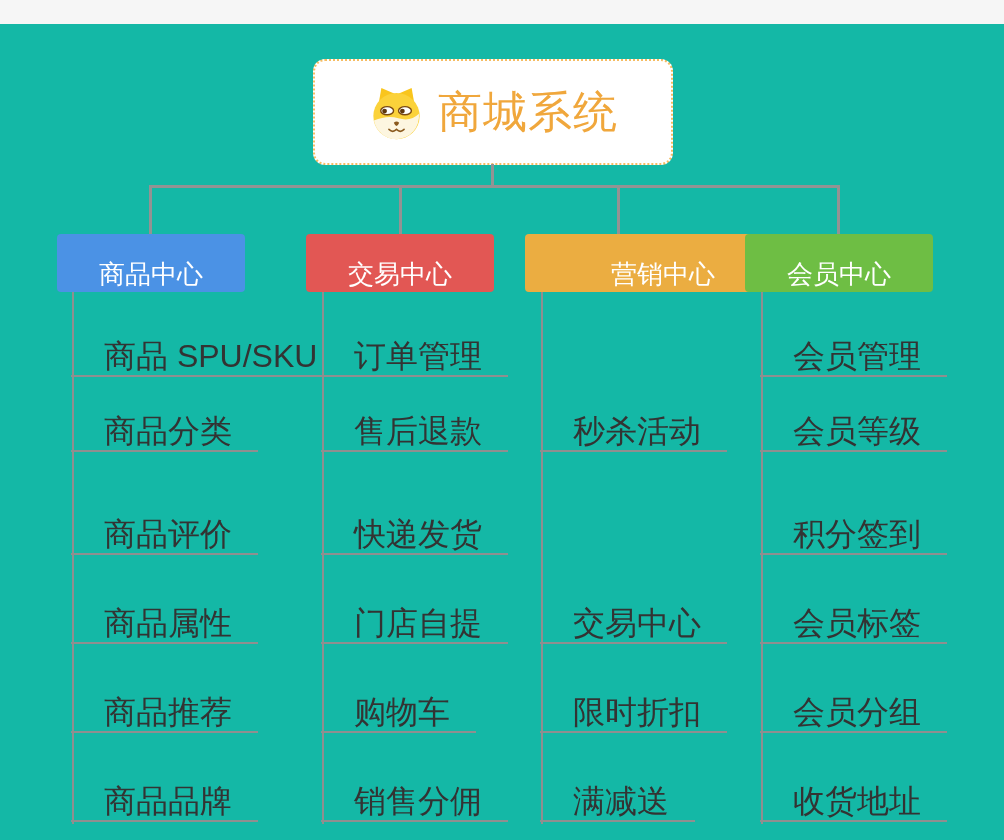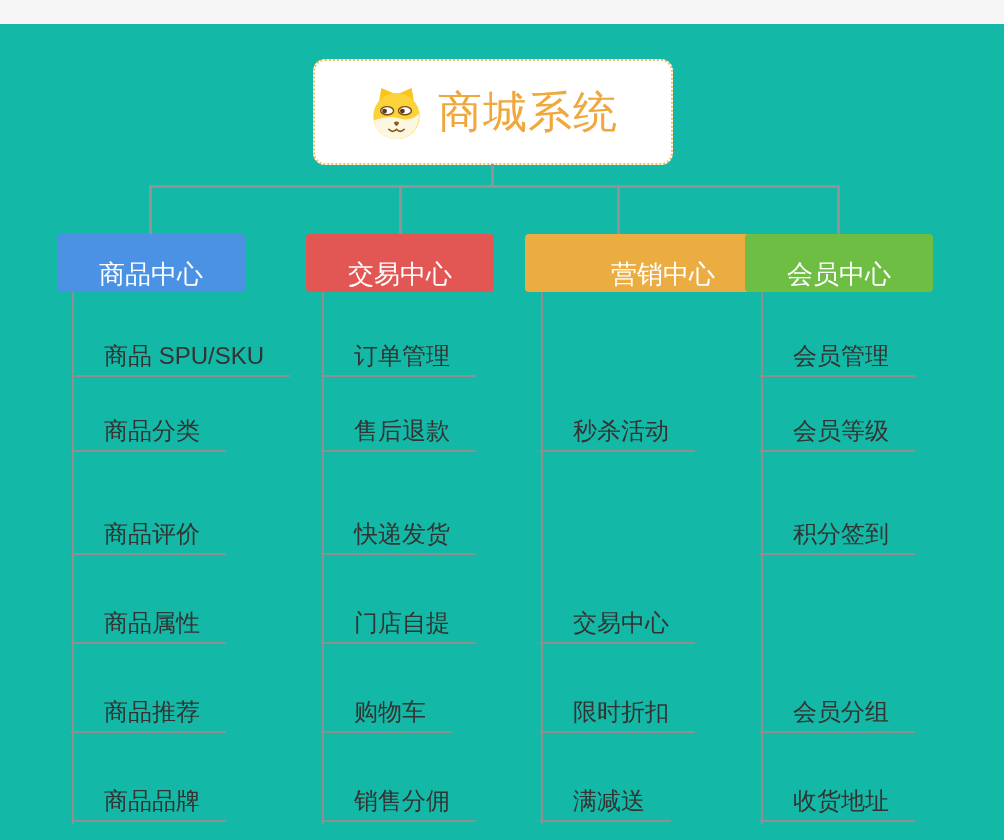--- a/index.html
+++ b/index.html
@@ -63,21 +63,21 @@
   .spine.c1{left:72px;}
   .spine.c2{left:322px;}
   .spine.c3{left:541px;}
   .spine.c4{left:761px;}
 
   
   .leaf{
     position:absolute;
     line-height:38px;
     height:38px;
-    font-size:24px;
+    font-size:32px;
     color:#333333;
     white-space:nowrap;
     padding:0 26px 0 33px;
     border-bottom:2px solid #8f8f8f;
     cursor:default;
   }
   .leaf.c1{left:71px;}
   .leaf.c2{left:321px;}
   .leaf.c3{left:540px;}
   .leaf.c4{left:760px;}
@@ -153,16 +153,17 @@
   <div class="leaf c2 r6">销售分佣</div>
 
   <div class="leaf c3 r2">秒杀活动</div>
   <div class="leaf c3 r4">交易中心</div>
   <div class="leaf c3 r5">限时折扣</div>
   <div class="leaf c3 r6">满减送</div>
 
   <div class="leaf c4 r1">会员管理</div>
   <div class="leaf c4 r2">会员等级</div>
   <div class="leaf c4 r3">积分签到</div>
+  <div class="leaf c4 r4">会员标签</div>
   <div class="leaf c4 r5">会员分组</div>
   <div class="leaf c4 r6">收货地址</div>
 
 </div>
 
 </body></html>

